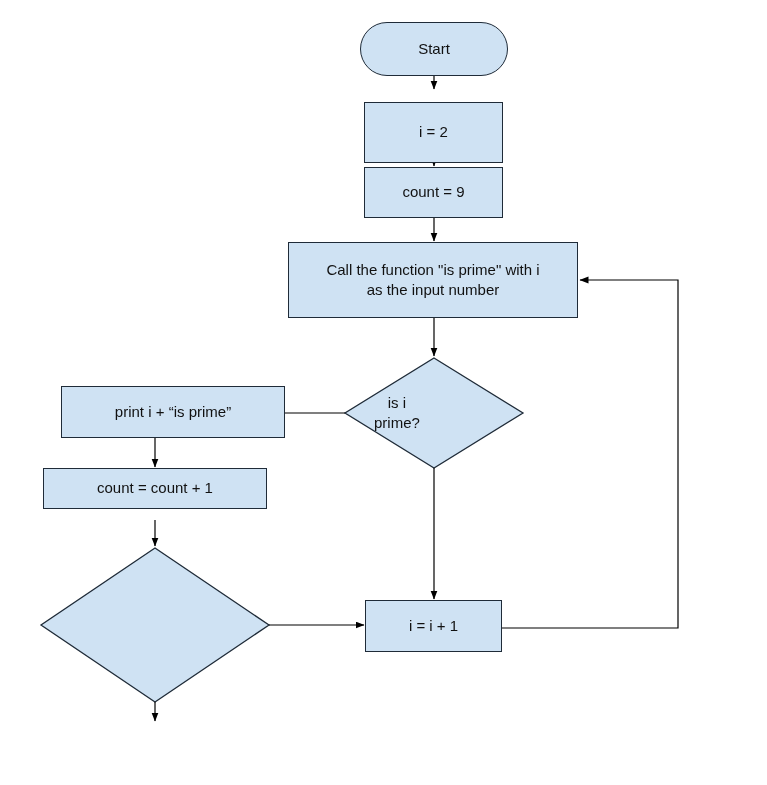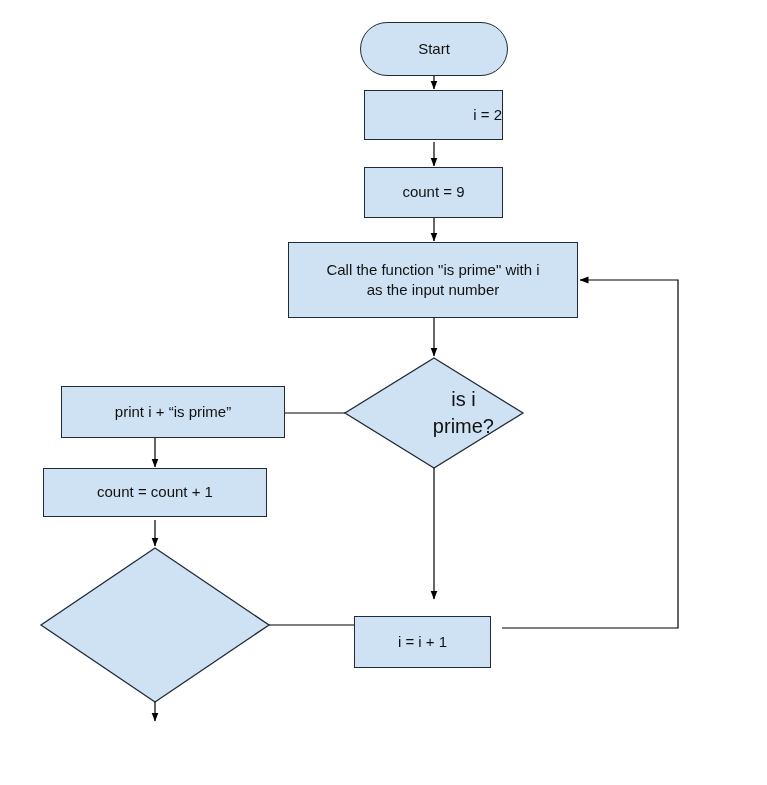--- a/index.html
+++ b/index.html
@@ -28,23 +28,23 @@
     border:1.3px solid var(--node_border);
     display:flex;align-items:center;justify-content:center;
     text-align:center;
     font-size:15px;line-height:1.35;
     white-space:pre-line;
     box-sizing:border-box;
   }
   .terminator{border-radius:27px;}
   .decision-label{
     position:absolute;
-    display:flex;align-items:center;justify-content:flex-end;
+    display:flex;align-items:center;justify-content:flex-start;
     text-align:center;
-    font-size:20px;line-height:1.35;
+    font-size:15px;line-height:1.35;
     white-space:pre-line;
   }
 </style>
 </head>
 <body>
 
 <div class="stage">
 
   <svg class="connector-layer" viewBox="0 0 767 785" xmlns="http://www.w3.org/2000/svg" aria-hidden="true">
     <defs>
@@ -66,43 +66,43 @@
     <line class="edge" x1="155" y1="702" x2="155" y2="721"></line>
     <line class="edge" x1="269" y1="625" x2="364" y2="625"></line>
     <line class="edge" x1="434" y1="468" x2="434" y2="599"></line>
     <polyline class="edge" points="502,628 678,628 678,280 580,280"></polyline>
   </svg>
 
   <div class="node terminator" style="left:360px;top:22px;width:148px;height:54px;">
     <span>Start</span>
   </div>
 
-  <div class="node" style="left:364px;top:90px;width:139px;height:50px;justify-content:flex-end;">
+  <div class="node" style="left:364px;top:102px;width:139px;height:61px;">
     <span>i = 2</span>
   </div>
 
   <div class="node" style="left:364px;top:167px;width:139px;height:51px;">
     <span>count = 9</span>
   </div>
 
   <div class="node" style="left:288px;top:242px;width:290px;height:76px;">
     <span>Call the function "is prime" with i
 as the input number</span>
   </div>
 
   <div class="node" style="left:61px;top:386px;width:224px;height:52px;">
     <span>print i + “is prime”</span>
   </div>
 
-  <div class="node" style="left:43px;top:468px;width:224px;height:49px;">
+  <div class="node" style="left:43px;top:468px;width:224px;height:41px;">
     <span>count = count + 1</span>
   </div>
 
 
-  <div class="node" style="left:354px;top:600px;width:137px;height:52px;margin-top:16px;">
+  <div class="node" style="left:365px;top:600px;width:137px;height:52px;">
     <span>i = i + 1</span>
   </div>
 
   <div class="decision-label" style="left:374px;top:383px;width:120px;height:60px;">
     <span>is i
 prime?</span>
   </div>
 
 
 </div>

